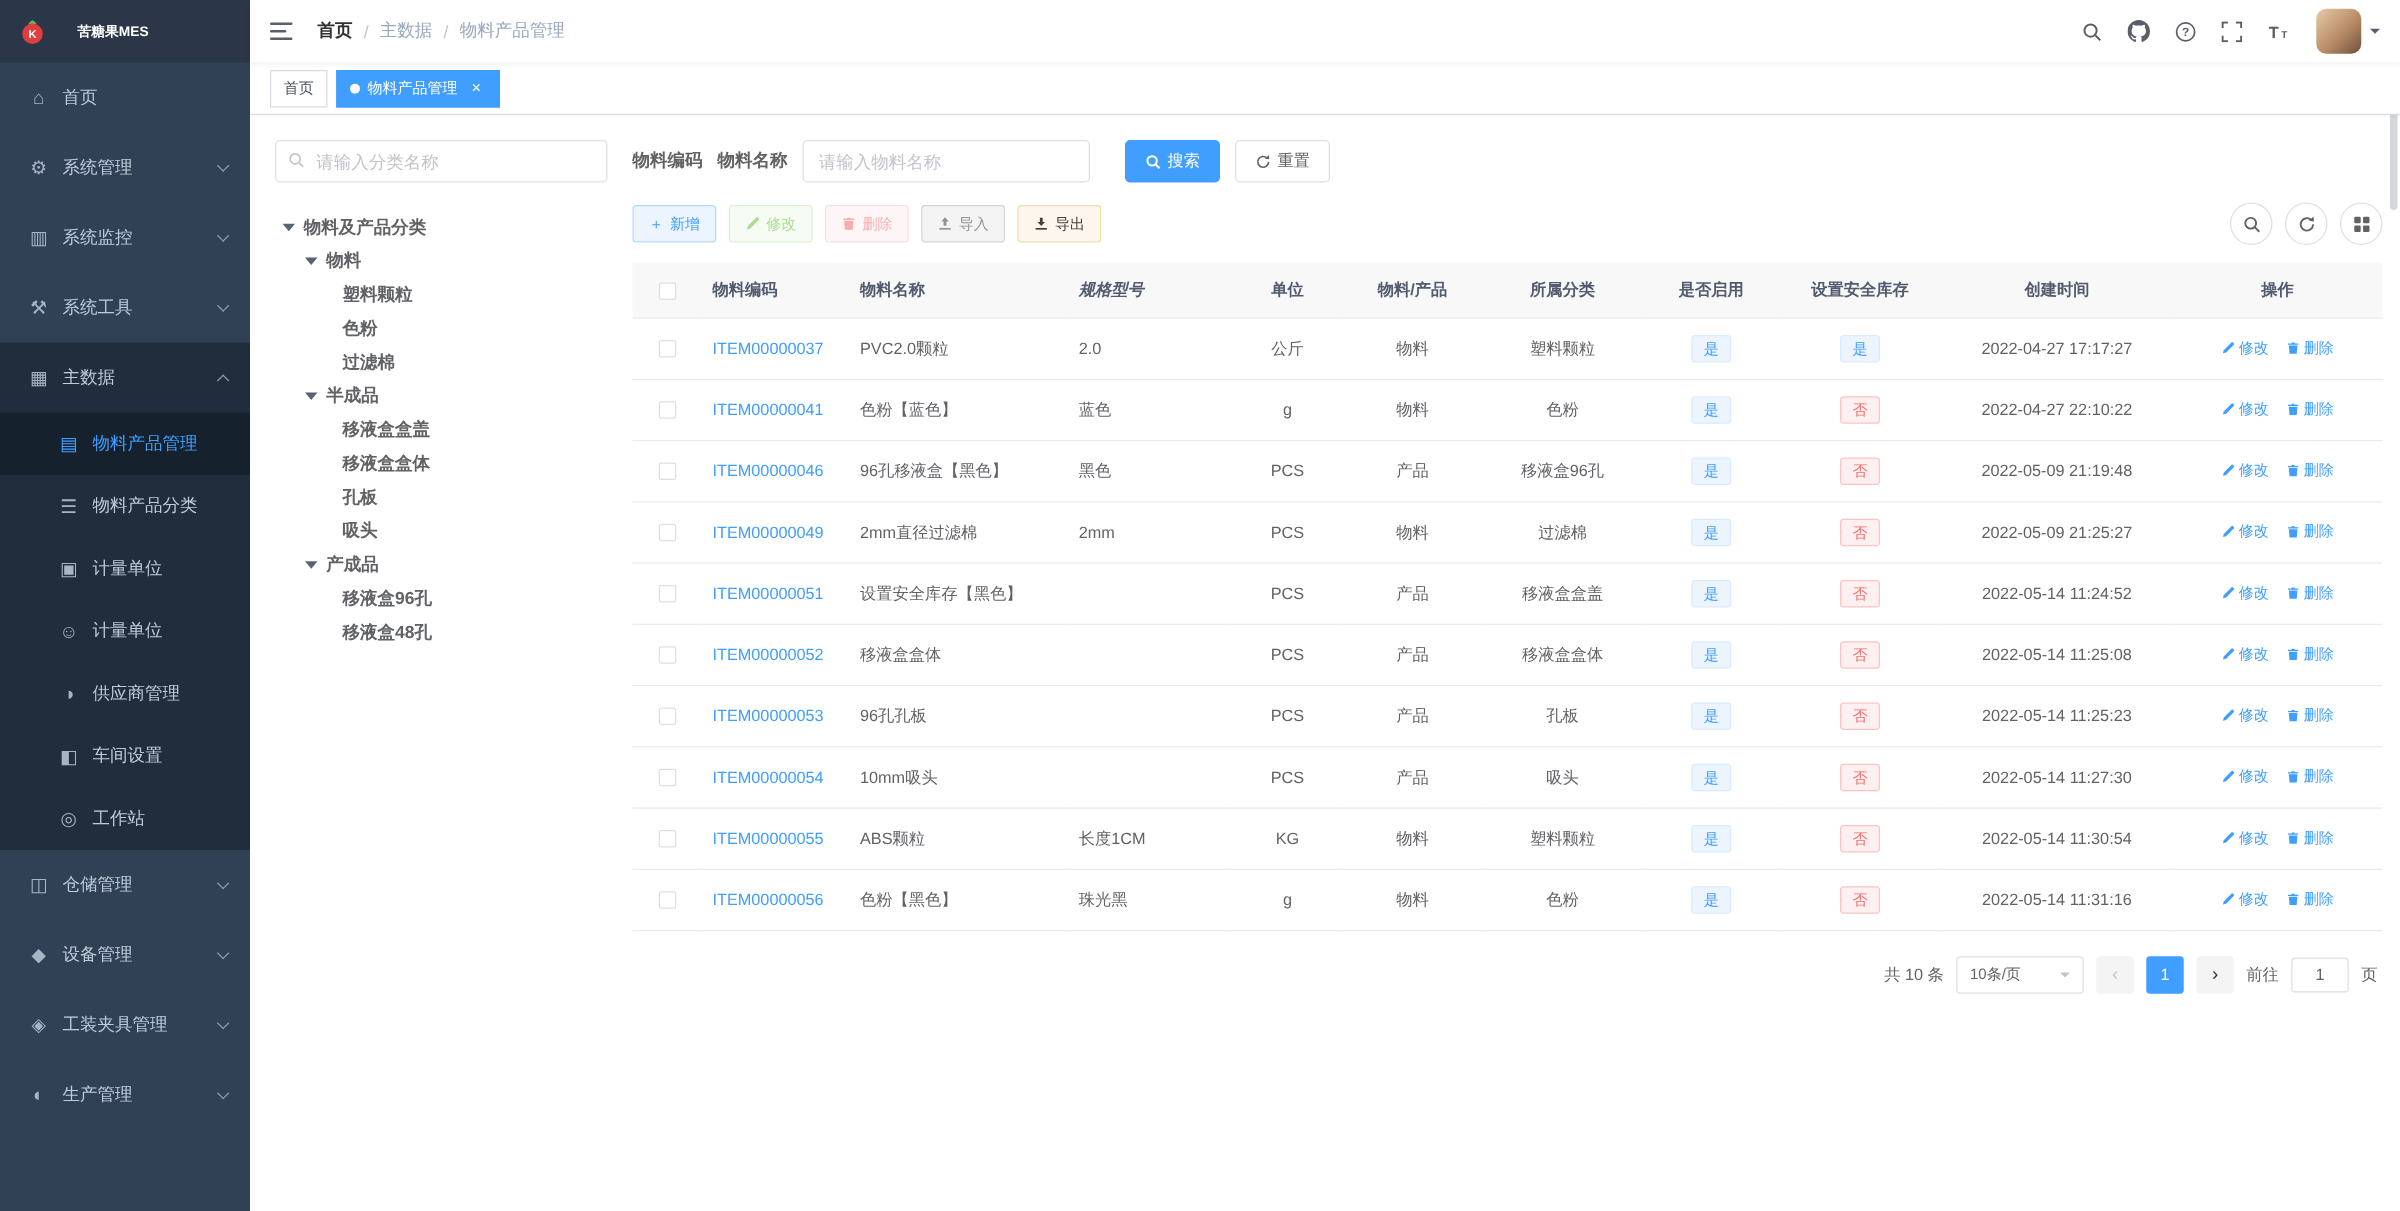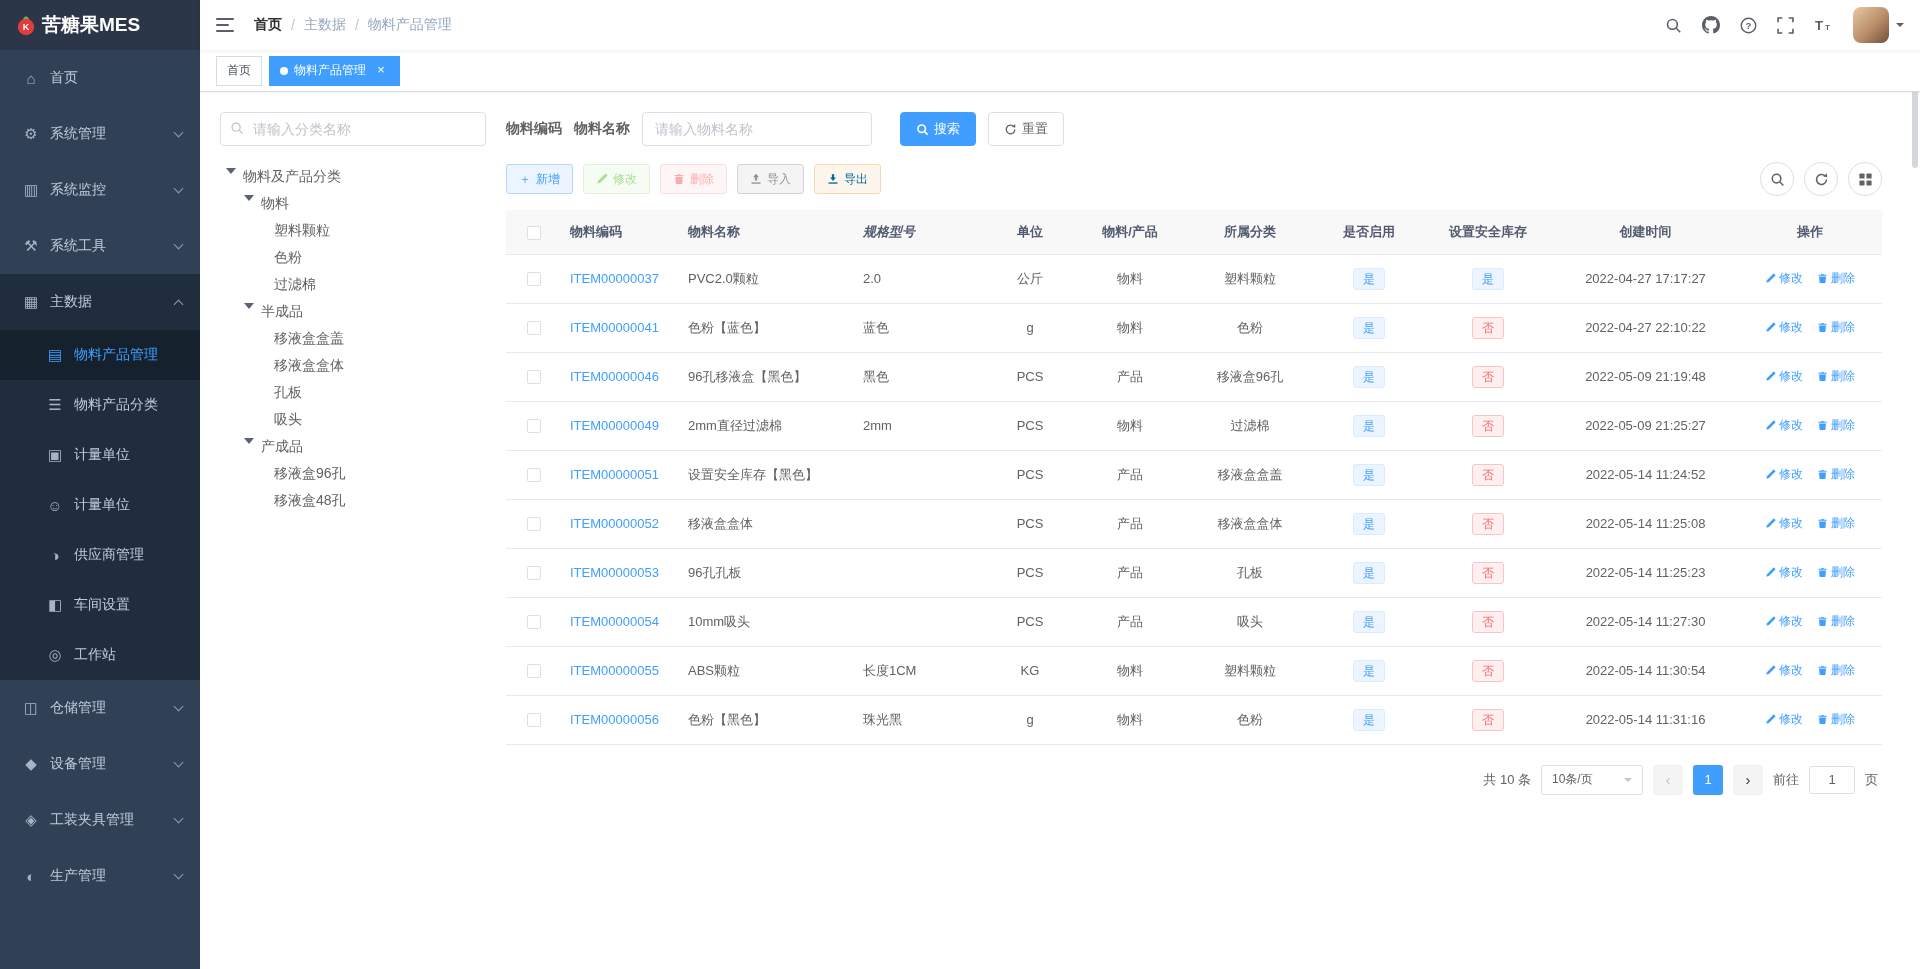--- a/index.html
+++ b/index.html
@@ -3,21 +3,21 @@
 <meta charset="utf-8">
 <style>
   * { box-sizing: border-box; margin: 0; padding: 0; }
   html,body { width:1920px; height:969px; overflow:hidden; }
   body { font-family:"Liberation Sans","DejaVu Sans",sans-serif; font-size:14px; color:#303133; background:#fff; }
   .app { display:flex; width:1920px; height:969px; overflow:hidden; }
 
   
   .sidebar { width:200px; flex-shrink:0; background:#304156; height:100%; overflow:hidden; }
   .logo { height:50px; display:flex; align-items:center; padding-left:14px; background:#2b3649; }
-  .logo-text { color:#fff; font-weight:700; font-size:19px; margin-left:4px; }
+  .logo-text { color:#fff; font-weight:700; font-size:11px; margin-left:24px; }
   .menu-item { height:56px; display:flex; align-items:center; padding:0 18px 0 20px; color:#bfcbd9; font-size:14px; cursor:pointer; }
   .menu-item.open { background:#1f2d3d; }
   .micon { width:22px; margin-right:8px; font-size:15px; text-align:center; color:#a7b4c4; flex-shrink:0; }
   .chev { width:7px; height:7px; border-right:1.5px solid #8e9cab; border-bottom:1.5px solid #8e9cab; transform:rotate(45deg); margin-left:auto; margin-top:-3px; }
   .chev.up { transform:rotate(-135deg); margin-top:4px; }
   .submenu { background:#1f2d3d; }
   .sub-item { height:50px; display:flex; align-items:center; padding:0 18px 0 44px; color:#bfcbd9; font-size:14px; cursor:pointer; }
   .sub-item.active { color:#409eff; background:#16212e; }
   .sub-item.active .micon { color:#409eff; }
 
@@ -36,28 +36,28 @@
   .caret-down { width:0; height:0; border:4px solid transparent; border-top-color:#5a5e66; margin:16px 0 0 7px; }
 
   
   .tags-view { height:42px; display:flex; align-items:center; padding:0 16px; background:#fff; border-bottom:1px solid #d8dce5; box-shadow:0 1px 3px rgba(0,0,0,.05); position:relative; z-index:2; }
   .tag { height:30px; display:inline-flex; align-items:center; border:1px solid #d8dce5; background:#fff; color:#495060; font-size:12px; padding:0 10px; margin-right:7px; cursor:pointer; }
   .tag.active { background:#409eff; border-color:#409eff; color:#fff; }
   .tag .dot { width:8px; height:8px; border-radius:50%; background:#fff; margin-right:6px; }
   .tag .close { margin-left:7px; width:16px; height:16px; line-height:14px; text-align:center; border-radius:50%; font-size:13px; }
 
   
-  .content { flex:1; display:flex; align-items:flex-start; gap:20px; padding:20px 38px 20px 20px; background:#fff; overflow:hidden; }
+  .content { flex:1; display:flex; align-items:flex-start; gap:20px; padding:20px 14px 20px 20px; background:#fff; overflow:hidden; }
   .left-panel { width:266px; flex-shrink:0; }
   .tree-search { position:relative; }
   .tree-search input { width:100%; height:34px; border:1px solid #dcdfe6; border-radius:4px; padding:0 12px 0 32px; font-size:14px; color:#606266; outline:none; font-family:inherit; }
   .tree-search input::placeholder { color:#c0c4cc; }
   .tree-search .sicon { position:absolute; left:10px; top:9px; color:#c0c4cc; }
   .tree { margin-top:22px; font-size:14px; color:#606266; }
-  .tree-node { height:27px; display:flex; cursor:pointer; }
+  .tree-node { height:27px; display:flex; align-items:center; cursor:pointer;font-weight:bold; }
   .tcaret { width:0; height:0; border-left:5px solid transparent; border-right:5px solid transparent; border-top:6px solid #586475; margin-right:7px; flex-shrink:0; }
   .tspacer { width:12px; flex-shrink:0; }
 
   .right-panel { flex:1; min-width:0; }
 
   
   .filter-bar { display:flex; align-items:center; margin-bottom:16px; }
   .f-label { font-size:14px; font-weight:700; color:#606266; margin-right:12px; }
   .f-input { width:230px; height:34px; border:1px solid #dcdfe6; border-radius:4px; padding:0 12px; font-size:14px; color:#606266; margin-right:28px; outline:none; font-family:inherit; }
   .f-input::placeholder { color:#c0c4cc; }
@@ -65,21 +65,21 @@
   .btn-search { background:#409eff; color:#fff; border-color:#409eff; }
   .btn-reset { background:#fff; color:#606266; border-color:#dcdfe6; margin-left:12px; }
 
   
   .toolbar { display:flex; align-items:center; margin-bottom:14px; }
   .tbtn { height:30px; padding:0 12px; border-radius:3px; font-size:12px; display:inline-flex; align-items:center; gap:5px; margin-right:10px; border:1px solid; cursor:pointer; font-family:inherit; }
   .tbtn.primary { color:#409eff; background:#ecf5ff; border-color:#b3d8ff; }
   .tbtn.success { color:#67c23a; background:#f0f9eb; border-color:#c2e7b0; }
   .tbtn.danger  { color:#f56c6c; background:#fef0f0; border-color:#fbc4c4; }
   .tbtn.info    { color:#909399; background:#f4f4f5; border-color:#d3d4d6; }
-  .tbtn.warning { color:#0369a1; background:#fdf6ec; border-color:#f5dab1;font-family:Liberation Serif, serif; }
+  .tbtn.warning { color:#404040; background:#fdf6ec; border-color:#f5dab1;font-family:Liberation Serif, serif; }
   .tbtn.disabled { opacity:.55; cursor:not-allowed; }
   .mini-group { margin-left:auto; display:flex; gap:10px; }
   .mini { width:34px; height:34px; border-radius:50%; border:1px solid #dcdfe6; background:#fff; color:#606266; display:grid; place-items:center; cursor:pointer; }
 
   
   table { width:100%; border-collapse:collapse; font-size:13px; color:#606266; table-layout:fixed; }
   thead th { background:#f8f8f9; color:#515a6e; font-weight:700; height:44px; border-bottom:1px solid #e8eaec; padding:0 8px; text-align:center; }
   tbody td { height:49px; border-bottom:1px solid #e8eaec; padding:0 8px; text-align:center; background:#fff; }
   th:nth-child(1){ width:56px; } th:nth-child(2){ width:118px; } th:nth-child(3){ width:175px; }
   th:nth-child(4){ width:130px;font-style:italic; } th:nth-child(5){ width:90px; } th:nth-child(6){ width:110px; }

